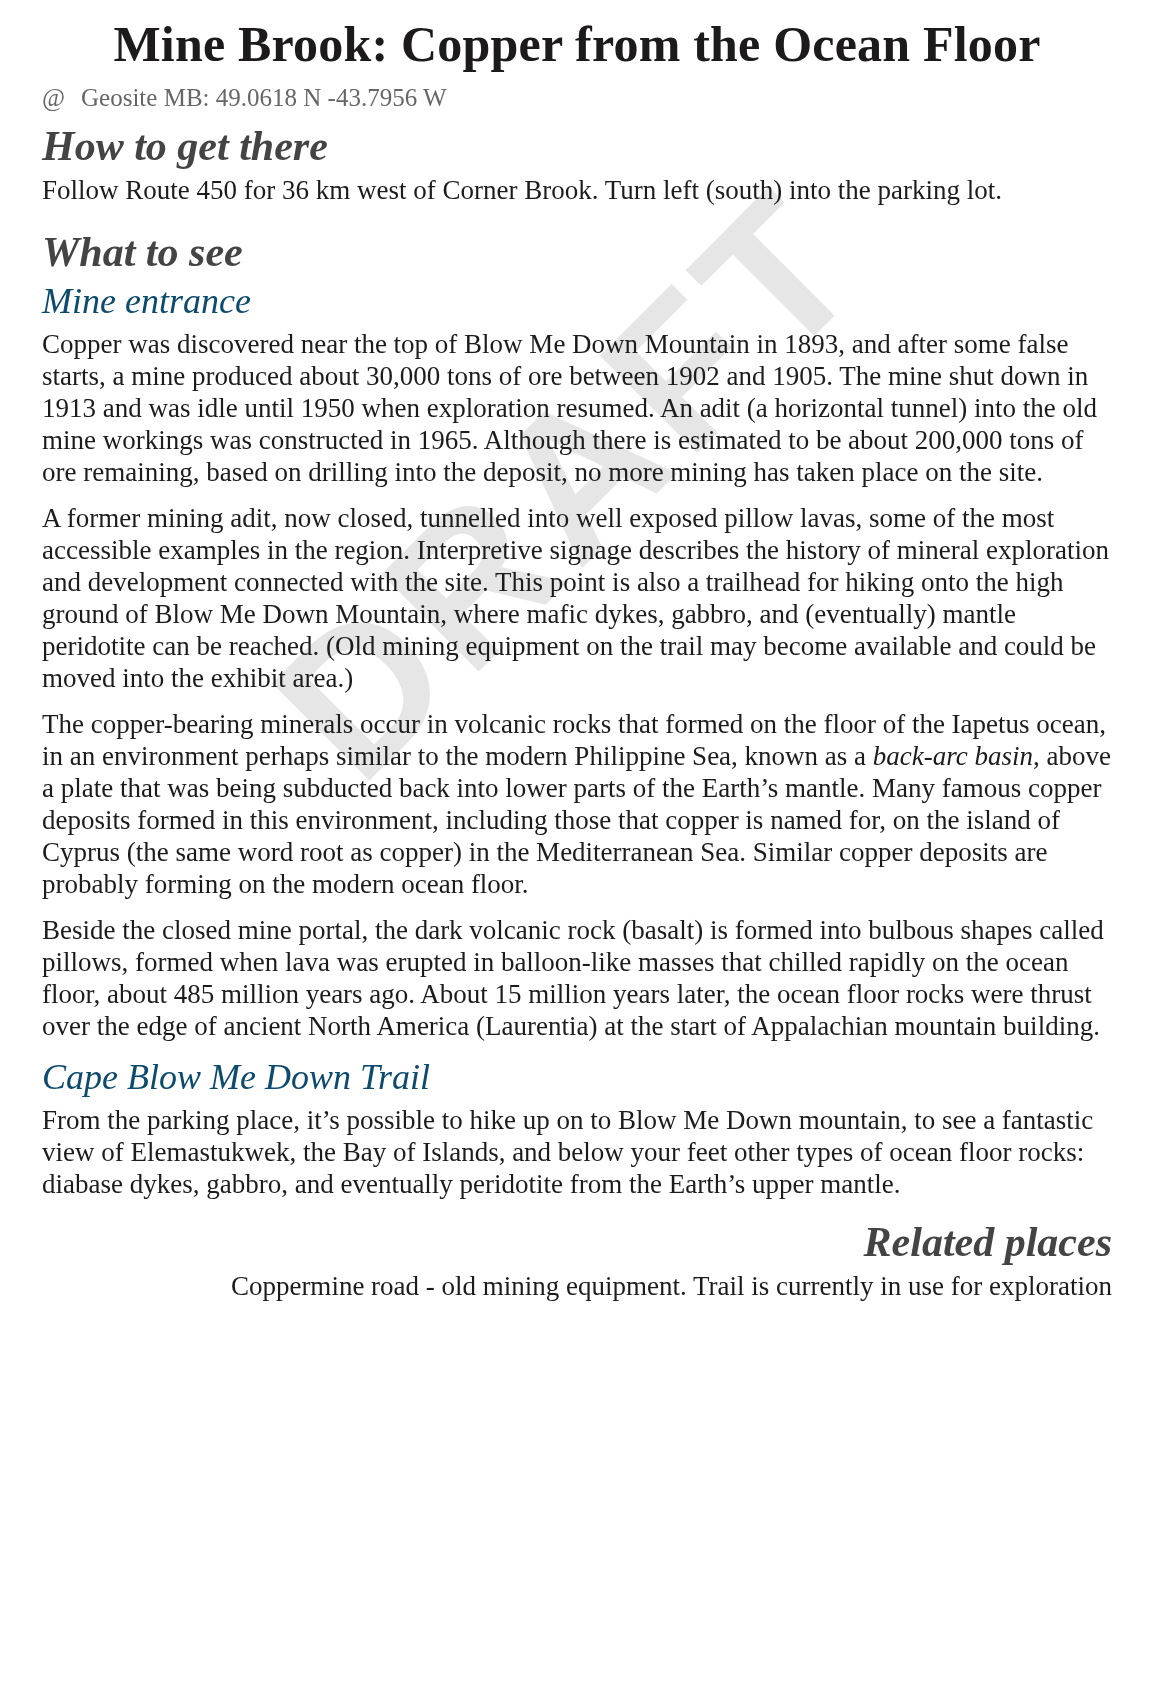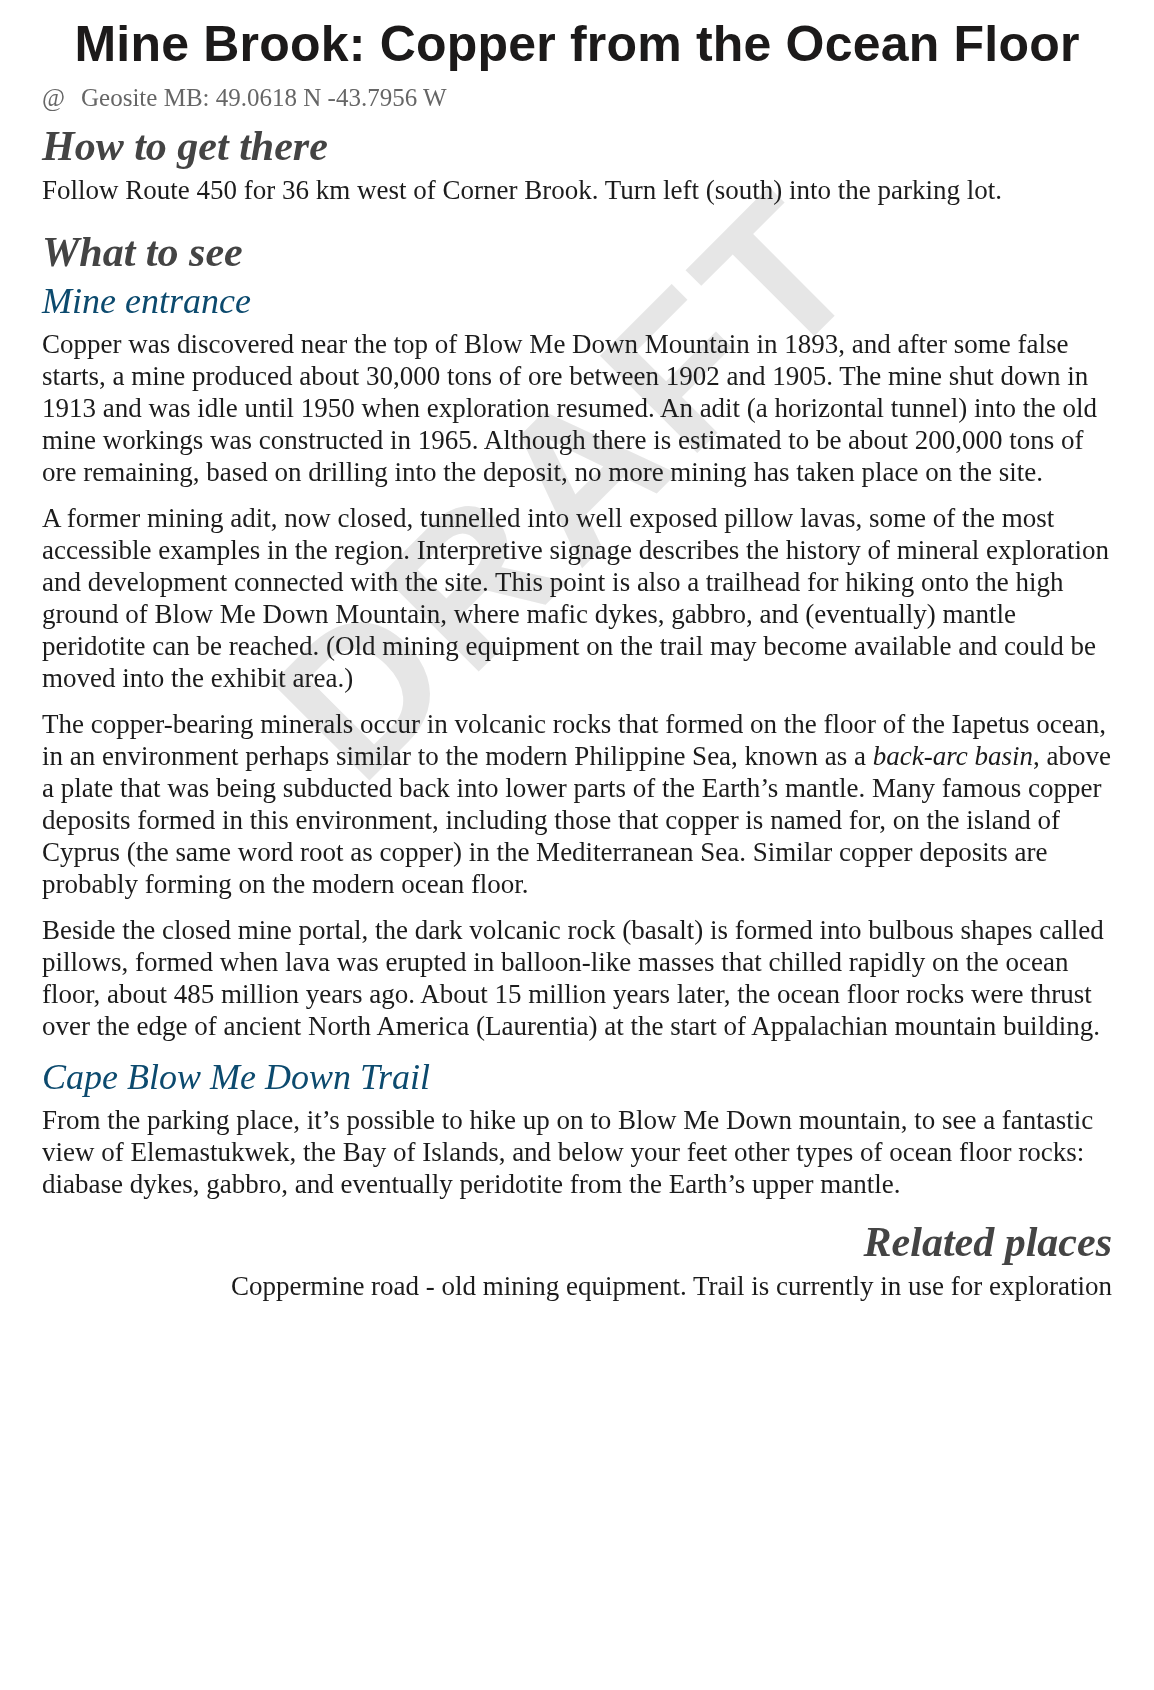--- a/index.html
+++ b/index.html
@@ -3,21 +3,21 @@
 <meta charset="utf-8">
 <style>
   html, body { margin: 0; padding: 0; background: #ffffff; }
   body {
     width: 1154px; height: 1690px; overflow: hidden; position: relative;
     font-family: "DejaVu Serif", "Liberation Serif", serif;
     color: #1c1c1c;
   }
   .page { position: relative; padding: 0 42px; width: 1070px; }
   .title {
-    font-family: Liberation Sans, sans-serif;
+    font-family: Liberation Serif, serif;
     font-weight: bold; font-size: 50px; line-height: 60px;
     text-align: center; margin: 14px 0 0 0; color: #1c1a1a; letter-spacing: 0.2px;
   }
   .subtitle {
     font-family: "Liberation Serif", serif;
     font-size: 25px; line-height: 32px; color: #666666; margin: 8px 0 0 0;
   }
   .subtitle .at { margin-right: 16px; }
   h2 {
     font-family: "Liberation Serif", serif;

